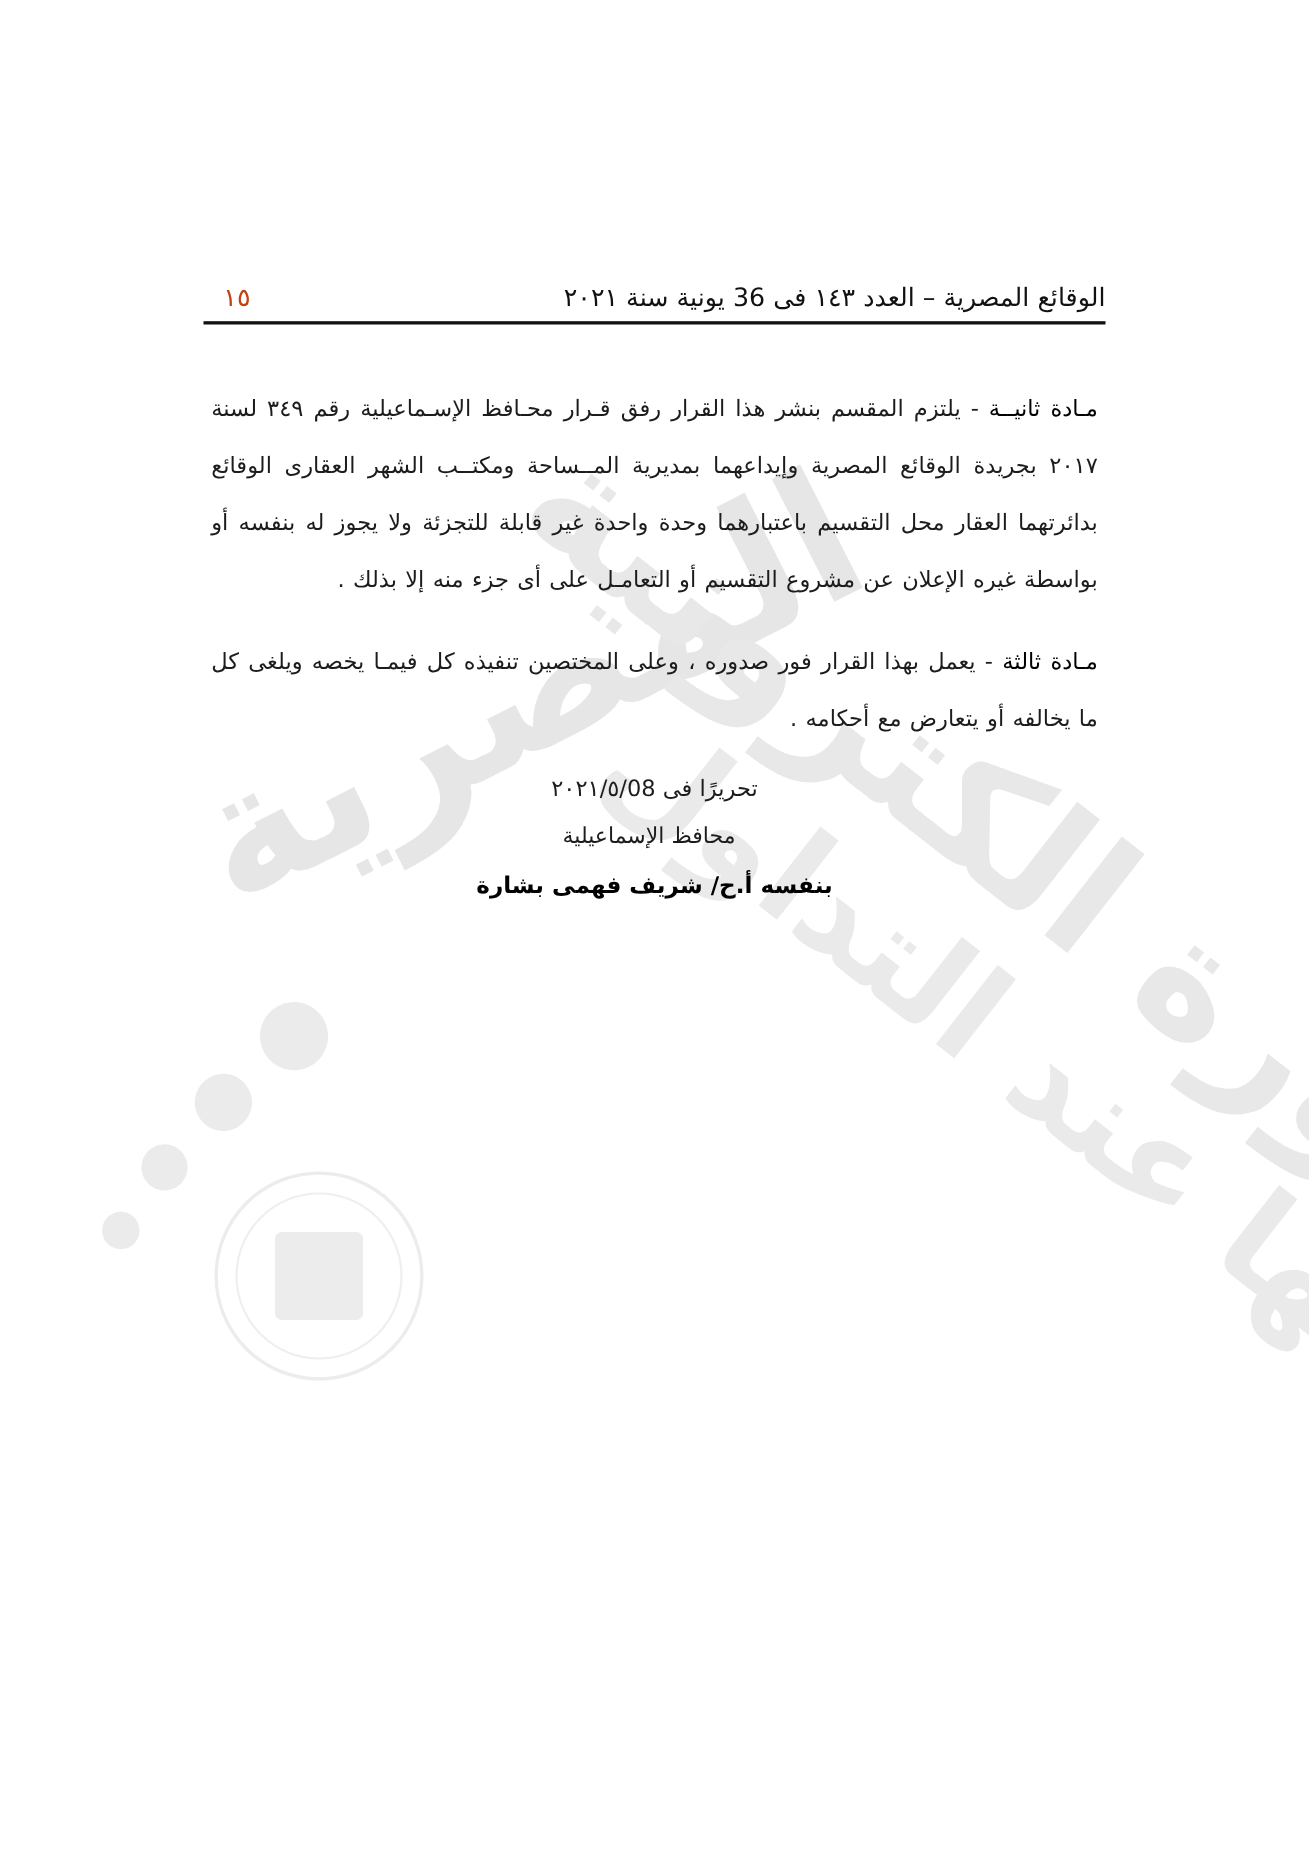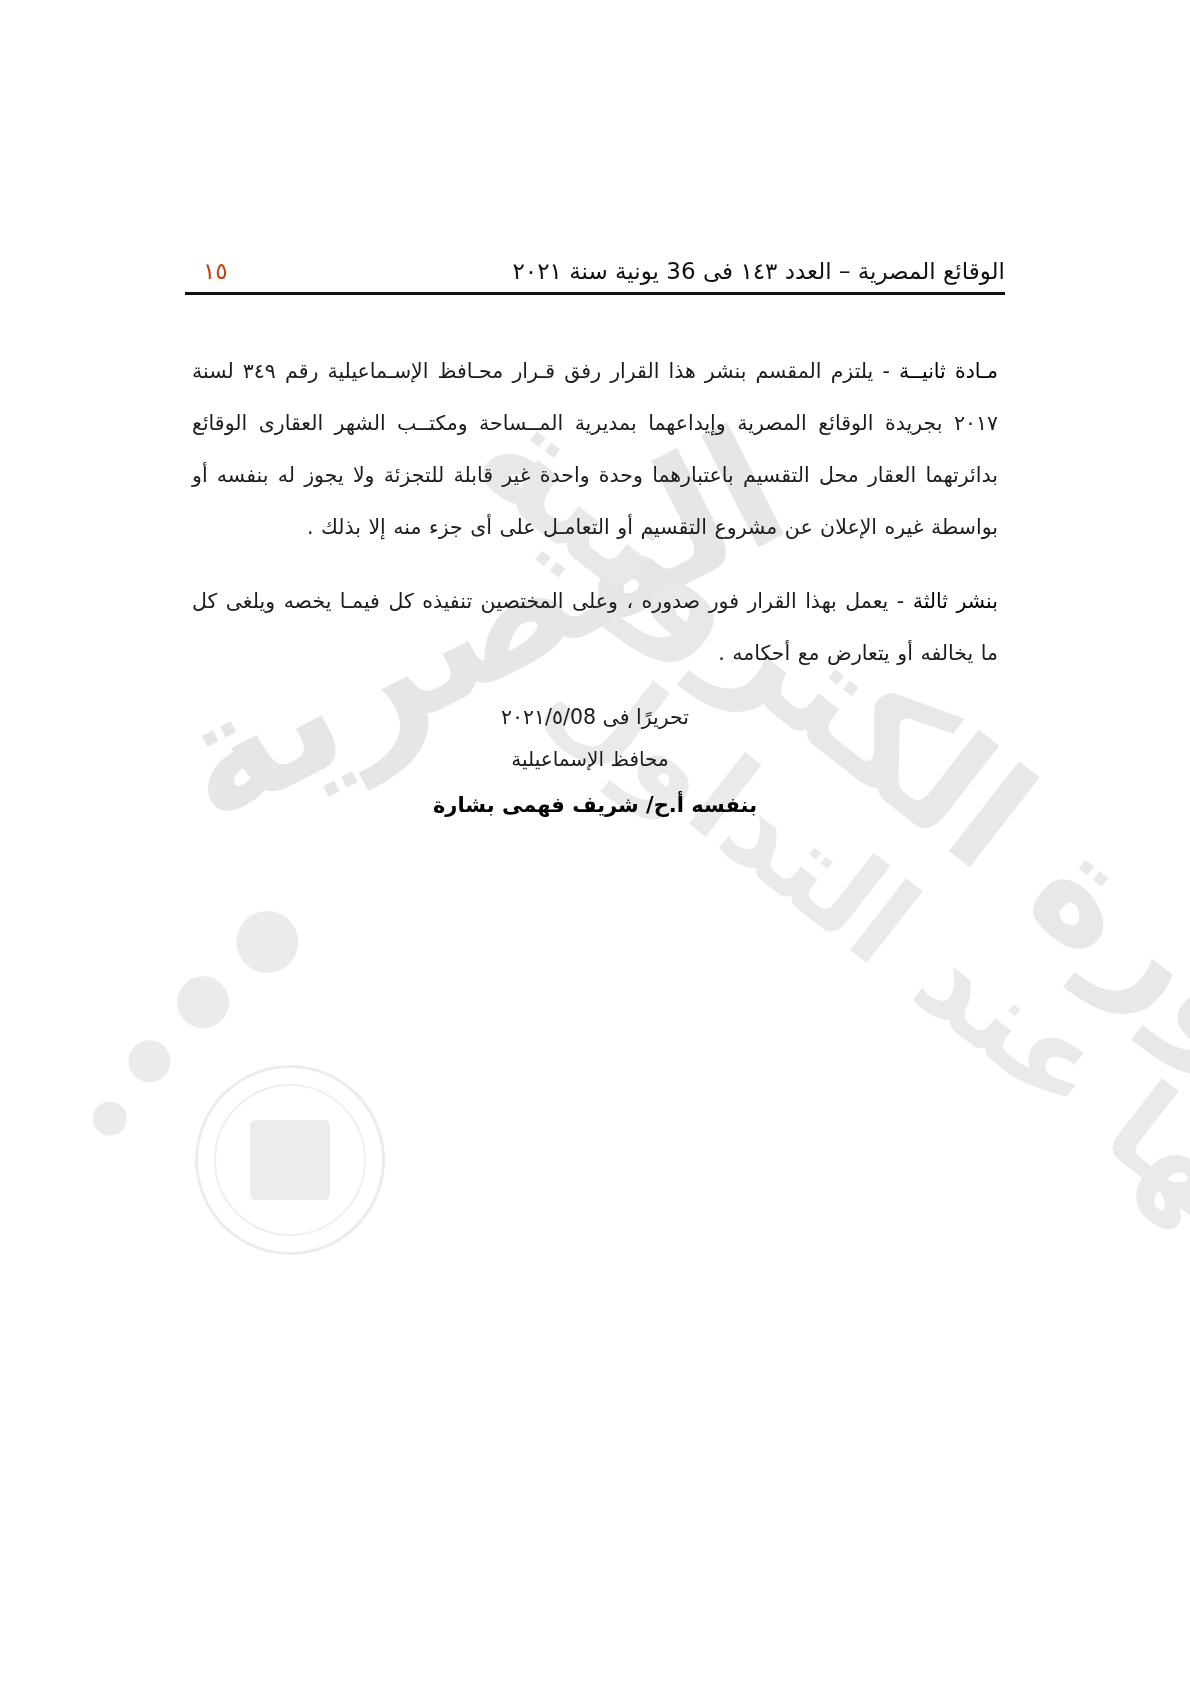--- a/index.html
+++ b/index.html
@@ -213,21 +213,21 @@
       <div class="header-title">الوقائع المصرية – العدد ١٤٣ فى 36 يونية سنة ٢٠٢١</div>
       <div class="header-page-number">١٥</div>
     </div>
     <div class="header-rule"></div>
   </div>
 
   <div class="body-block">
 
     <p class="para"><span class="art-label">مـادة ثانيــة</span><span> - يلتزم المقسم بنشر هذا القرار رفق قـرار محـافظ الإسـماعيلية رقم ٣٤٩ لسنة ٢٠١٧ بجريدة الوقائع المصرية وإيداعهما بمديرية المــساحة ومكتــب الشهر العقارى الوقائع بدائرتهما العقار محل التقسيم باعتبارهما وحدة واحدة غير قابلة للتجزئة ولا يجوز له بنفسه أو بواسطة غيره الإعلان عن مشروع التقسيم أو التعامـل على أى جزء منه إلا بذلك .</span></p>
 
-    <p class="para"><span class="art-label">بنشر ثالثة</span><span> - يعمل بهذا القرار فور صدوره ، وعلى المختصين تنفيذه كل فيمـا يخصه ويلغى كل ما يخالفه أو يتعارض مع أحكامه .</span></p>
+    <p class="para"><span class="art-label">مـادة ثالثة</span><span> - يعمل بهذا القرار فور صدوره ، وعلى المختصين تنفيذه كل فيمـا يخصه ويلغى كل ما يخالفه أو يتعارض مع أحكامه .</span></p>
 
     <div class="date-line">تحريرًا فى ٢٠٢١/٥/08</div>
 
     <div class="sign-block">
       <div class="sign-role">محافظ الإسماعيلية</div>
       <div class="sign-name">بنفسه أ.ح/ شريف فهمى بشارة</div>
     </div>
 
   </div>
 </div>

